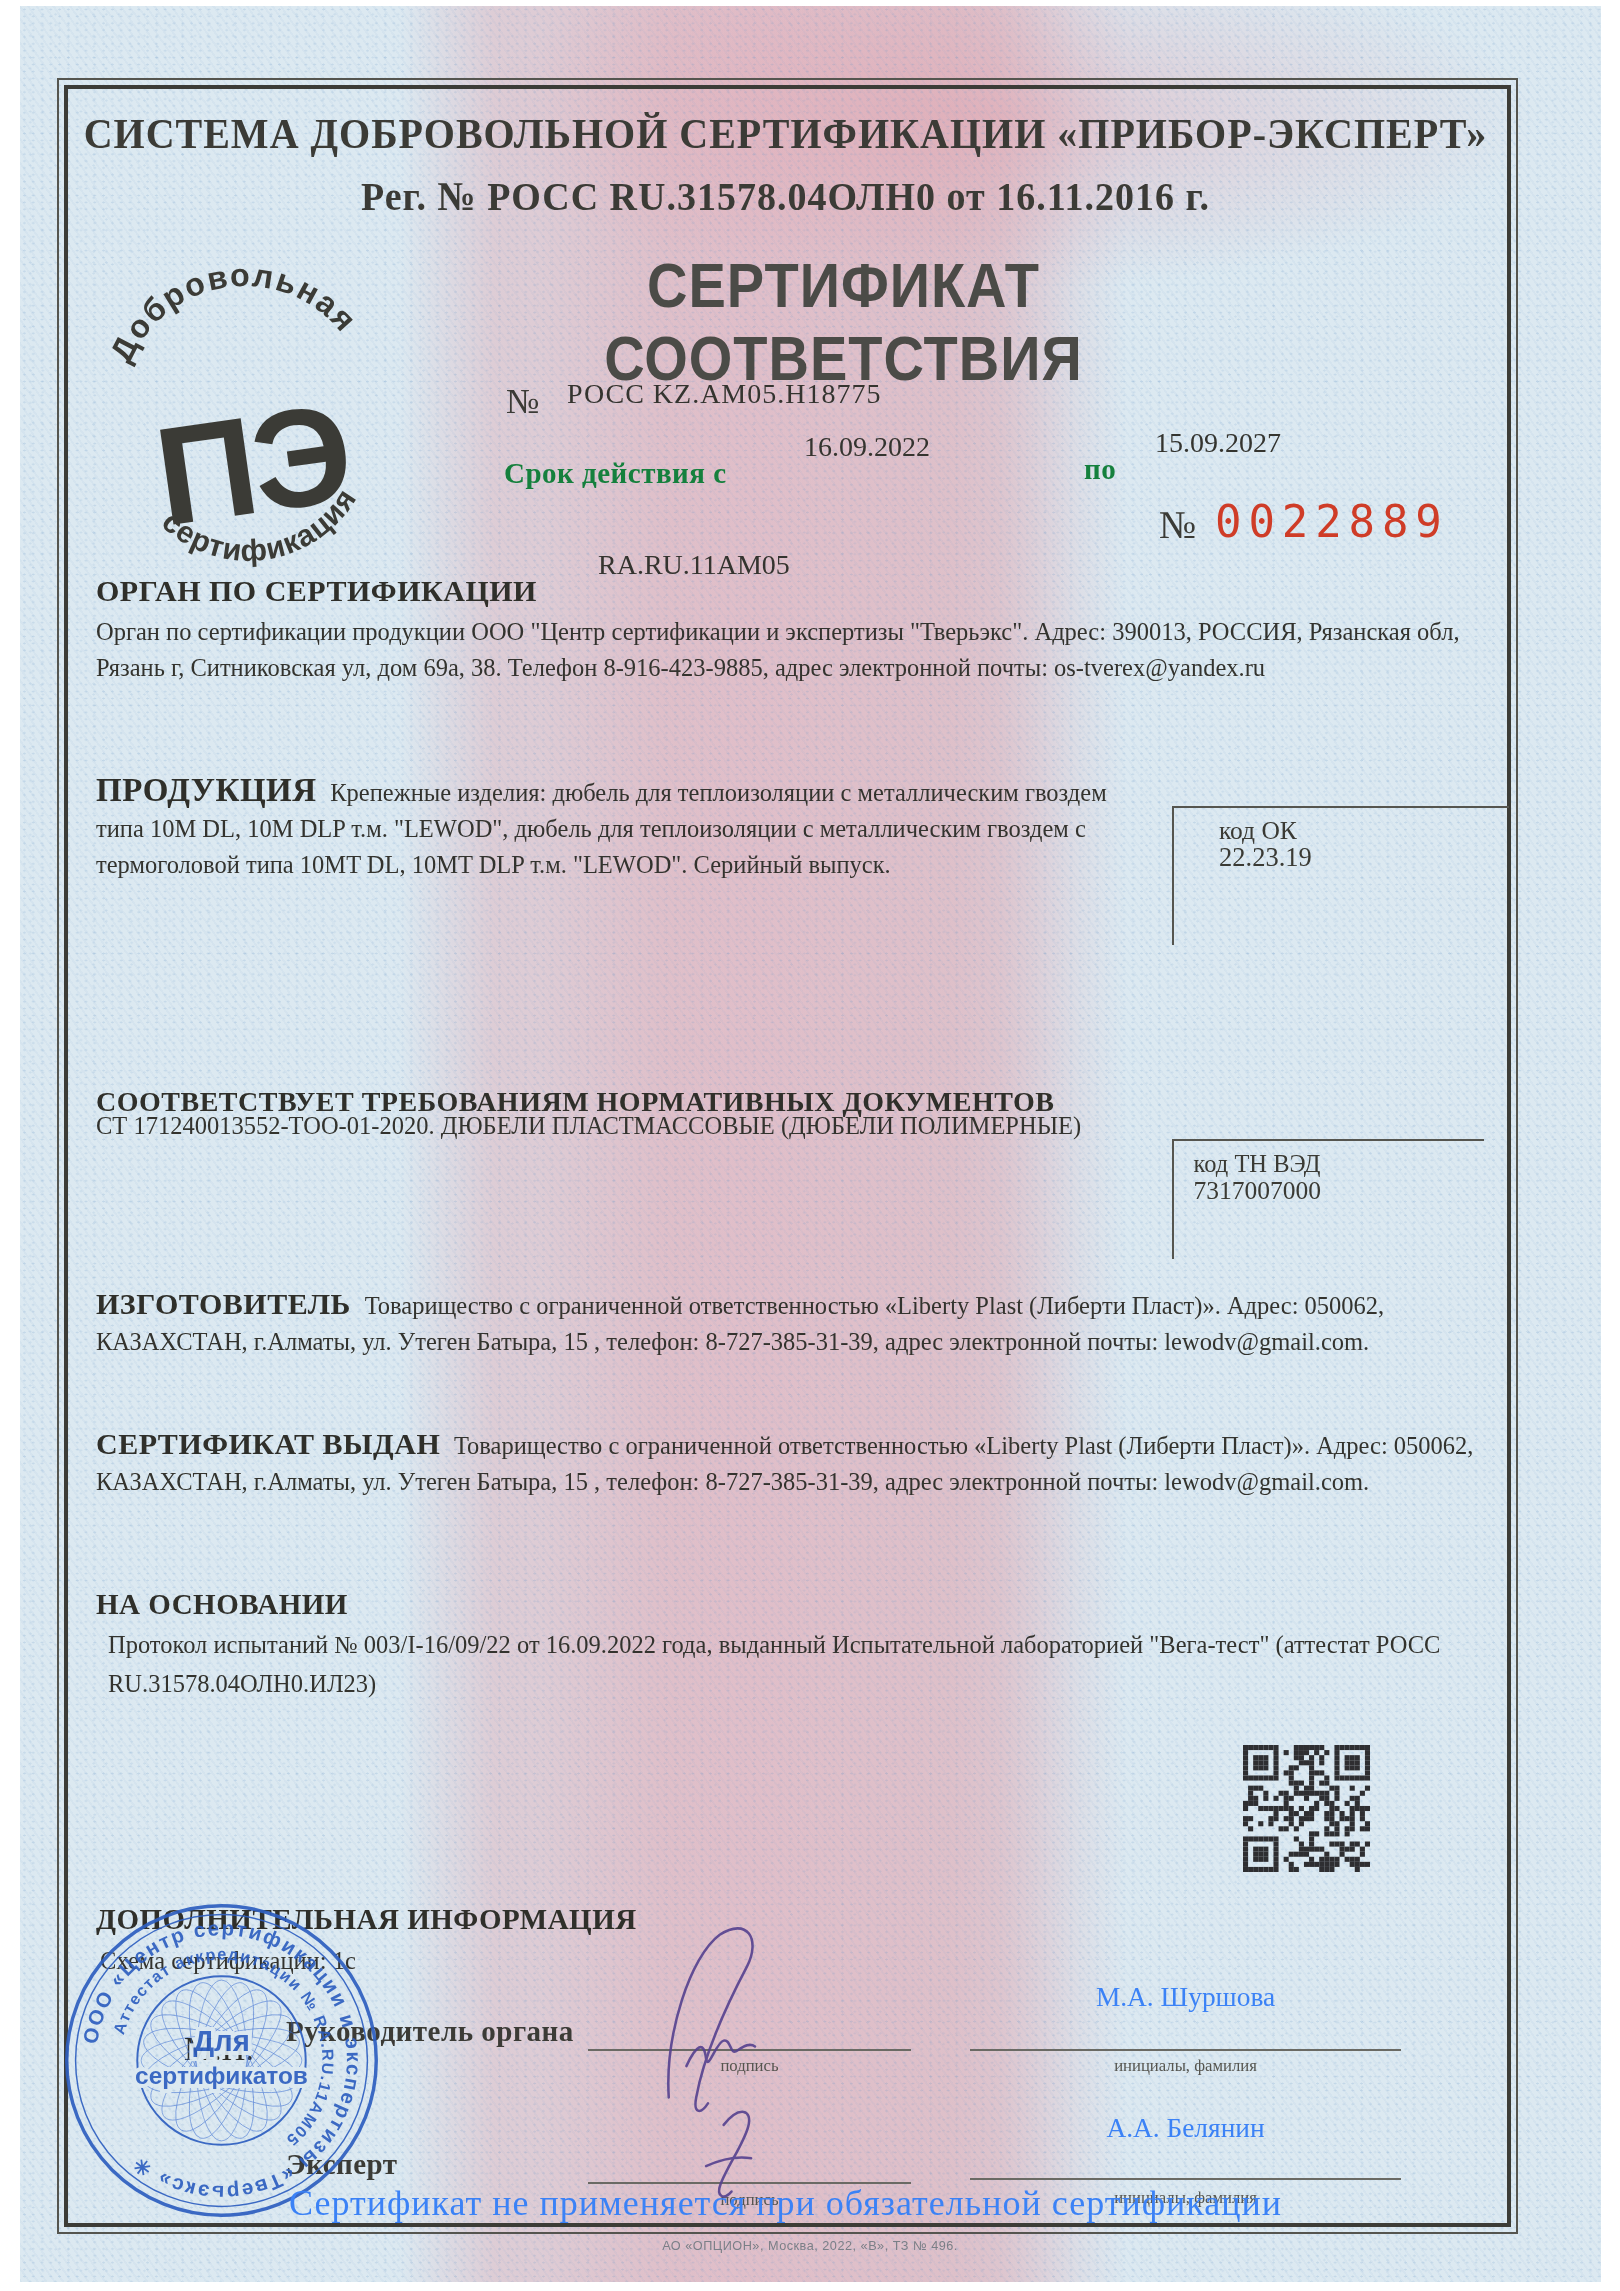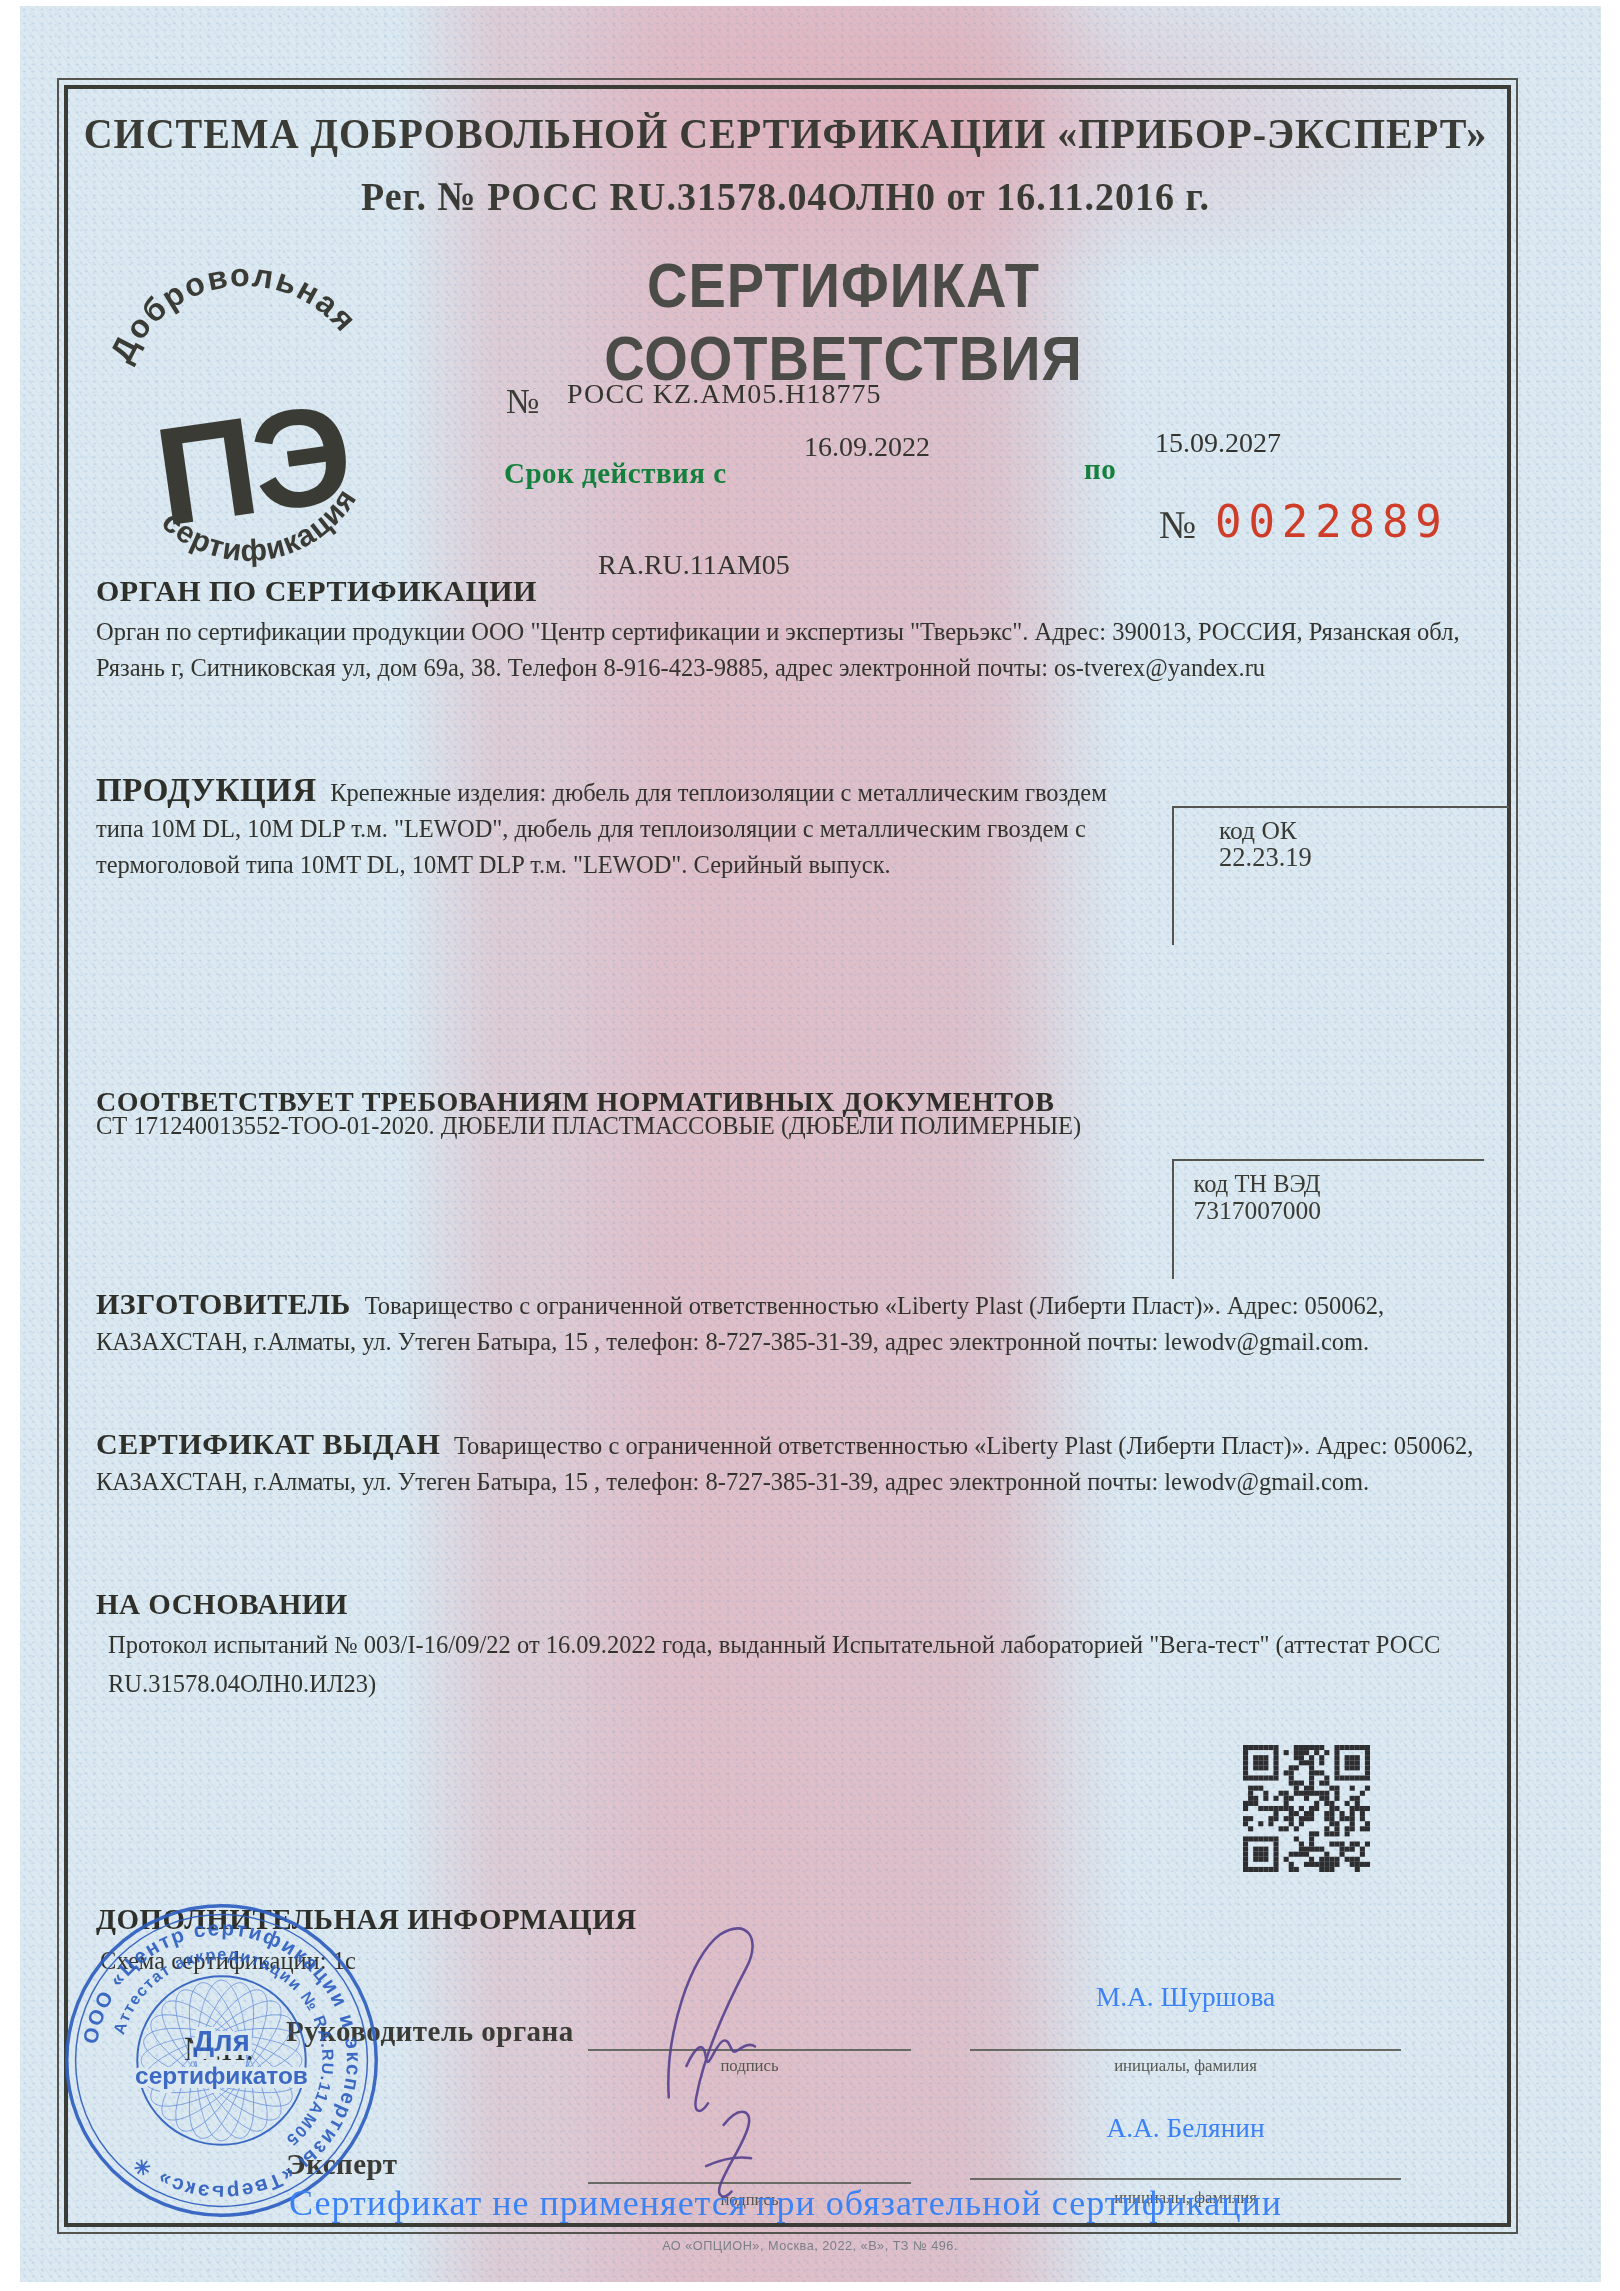--- a/index.html
+++ b/index.html
@@ -110,21 +110,21 @@
 <div class="abs sec" style="left:96px;top:772px;width:1051px;">
   <span class="h" style="font-size:33px;">ПРОДУКЦИЯ</span><span>Крепежные изделия: дюбель для теплоизоляции с металлическим гвоздем типа 10M DL, 10M DLP т.м. "LEWOD", дюбель для теплоизоляции с металлическим гвоздем с термоголовой типа 10MT DL, 10MT DLP т.м. "LEWOD". Серийный выпуск.</span>
 </div>
 <div class="abs codebox" style="left:1172px;top:806px;width:290px;height:127px;padding-left:45px;">
   <div class="cl">код ОК</div>
   <div class="cv">22.23.19</div>
 </div>
 
 <div class="abs h-own" style="left:96px;top:1070px;font-size:28px;margin-top:16px;">СООТВЕТСТВУЕТ ТРЕБОВАНИЯМ НОРМАТИВНЫХ ДОКУМЕНТОВ</div>
 <div class="abs sec" style="left:96px;top:1108px;width:1029px;">СТ 171240013552-ТОО-01-2020. ДЮБЕЛИ ПЛАСТМАССОВЫЕ (ДЮБЕЛИ ПОЛИМЕРНЫЕ)</div>
-<div class="abs codebox" style="left:1172px;top:1139px;width:290px;height:108px;margin-top:20px;">
+<div class="abs codebox" style="left:1172px;top:1139px;width:290px;height:108px;">
   <div class="cl" style="font-size:24.5px;">код ТН ВЭД</div>
   <div class="cv" style="font-size:25.5px;">7317007000</div>
 </div>
 
 <div class="abs sec" style="left:96px;top:1286px;width:1411px;">
   <span class="h" style="font-size:30px;">ИЗГОТОВИТЕЛЬ</span><span>Товарищество с ограниченной ответственностью «Liberty Plast (Либерти Пласт)». Адрес: 050062, КАЗАХСТАН, г.Алматы, ул. Утеген Батыра, 15 , телефон: 8-727-385-31-39, адрес электронной почты: lewodv@gmail.com.</span>
 </div>
 
 <div class="abs sec" style="left:96px;top:1426px;width:1416px;">
   <span class="h" style="font-size:30px;">СЕРТИФИКАТ ВЫДАН</span><span>Товарищество с ограниченной ответственностью «Liberty Plast (Либерти Пласт)». Адрес: 050062, КАЗАХСТАН, г.Алматы, ул. Утеген Батыра, 15 , телефон: 8-727-385-31-39, адрес электронной почты: lewodv@gmail.com.</span>

